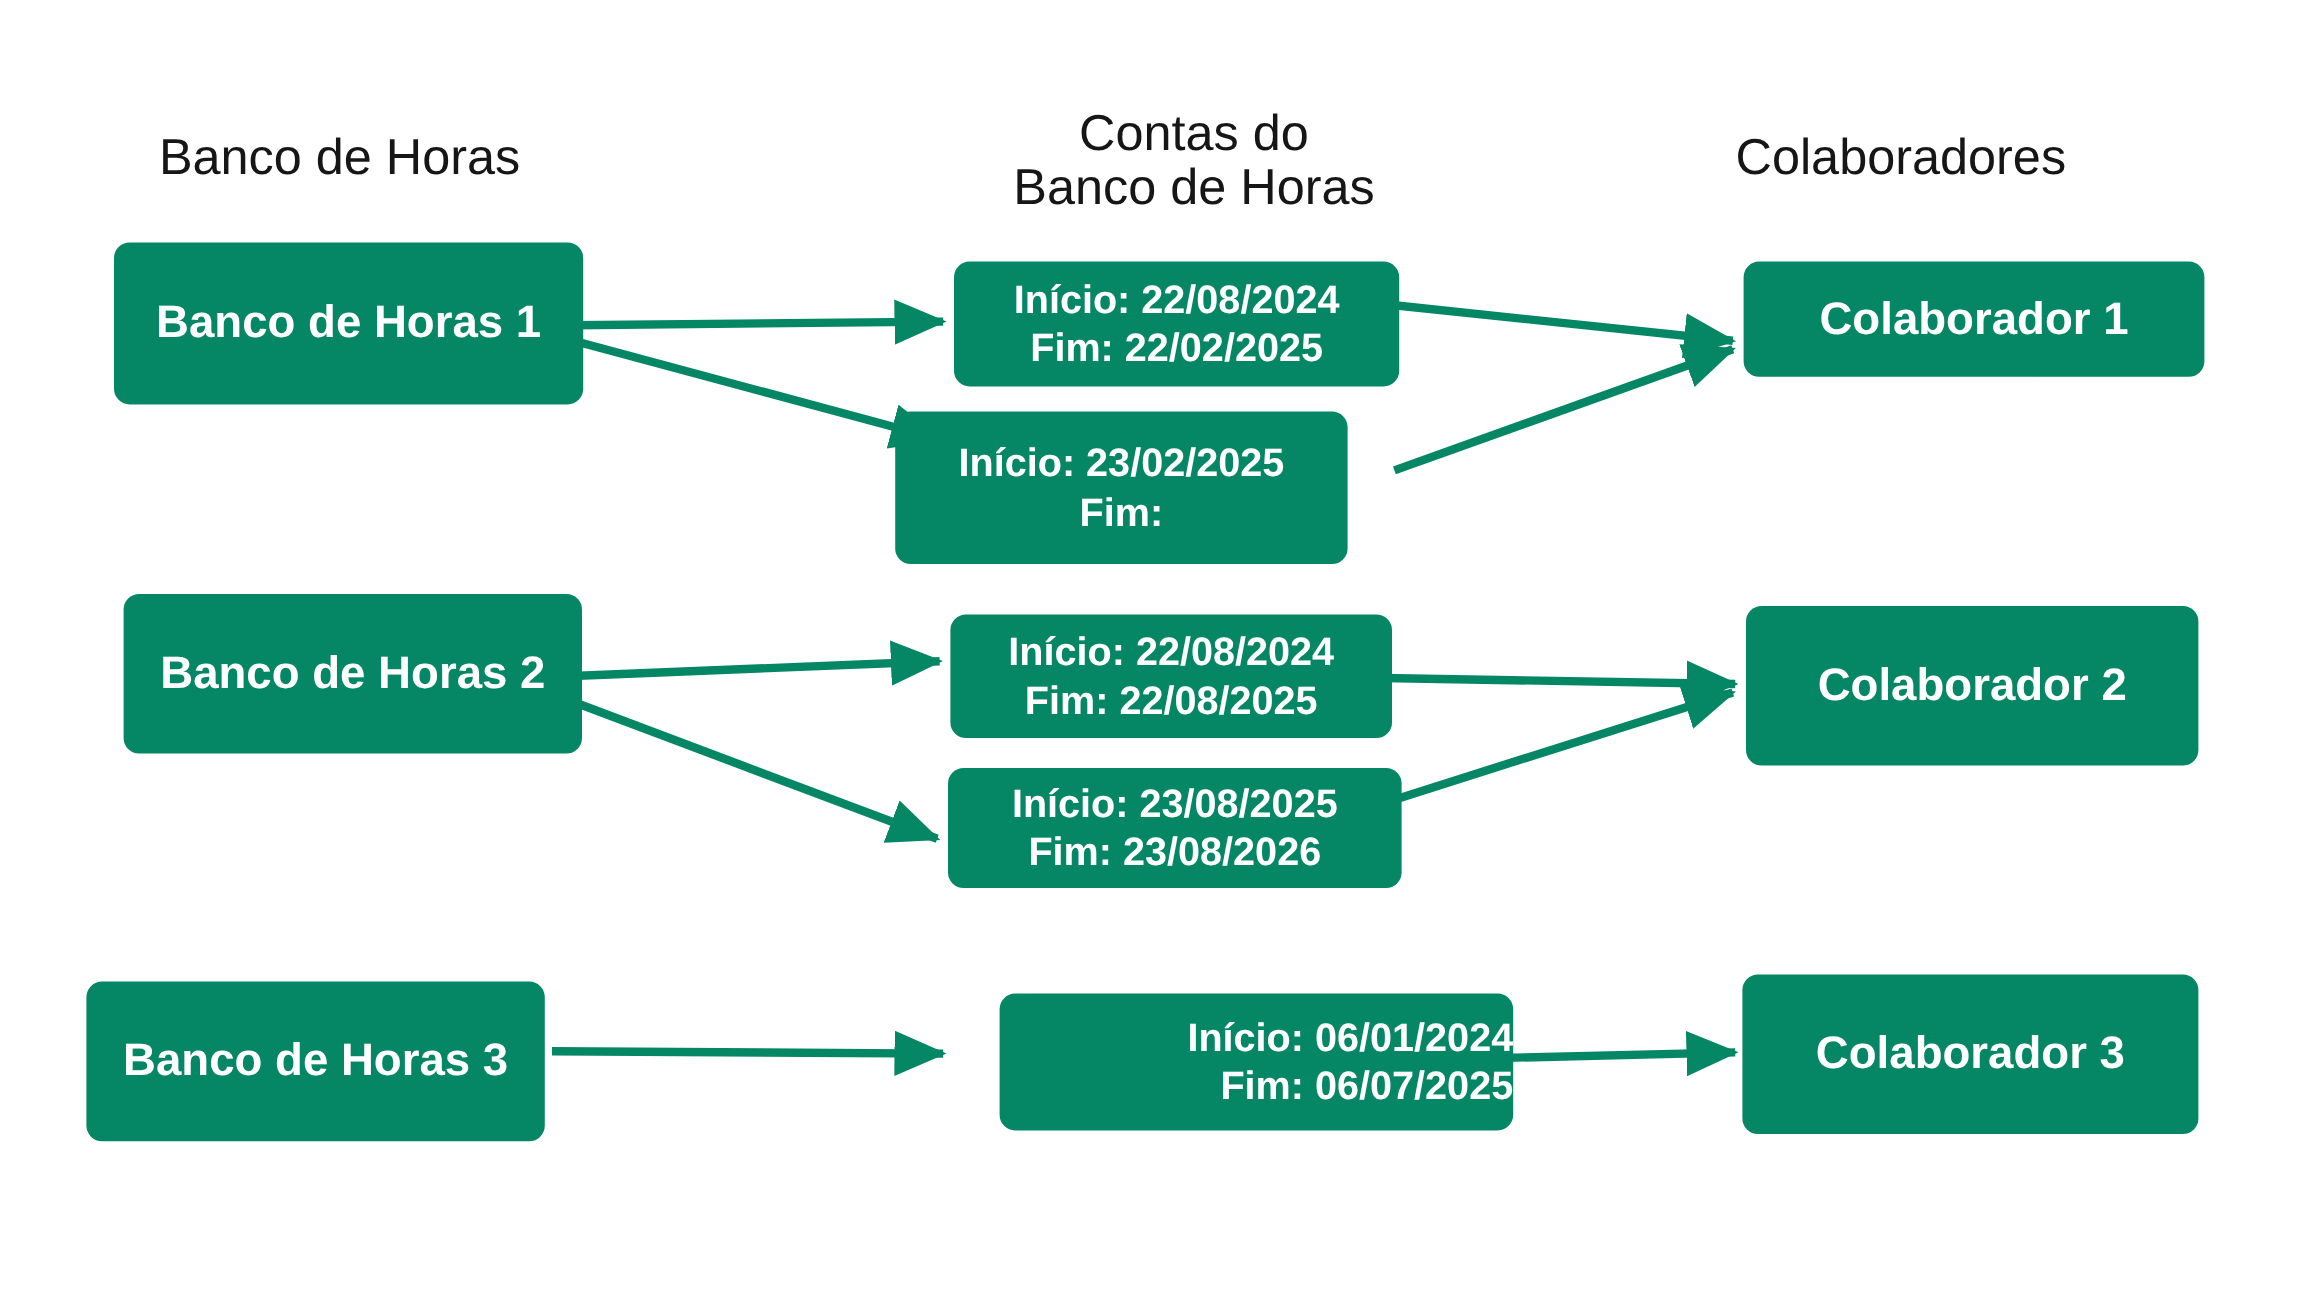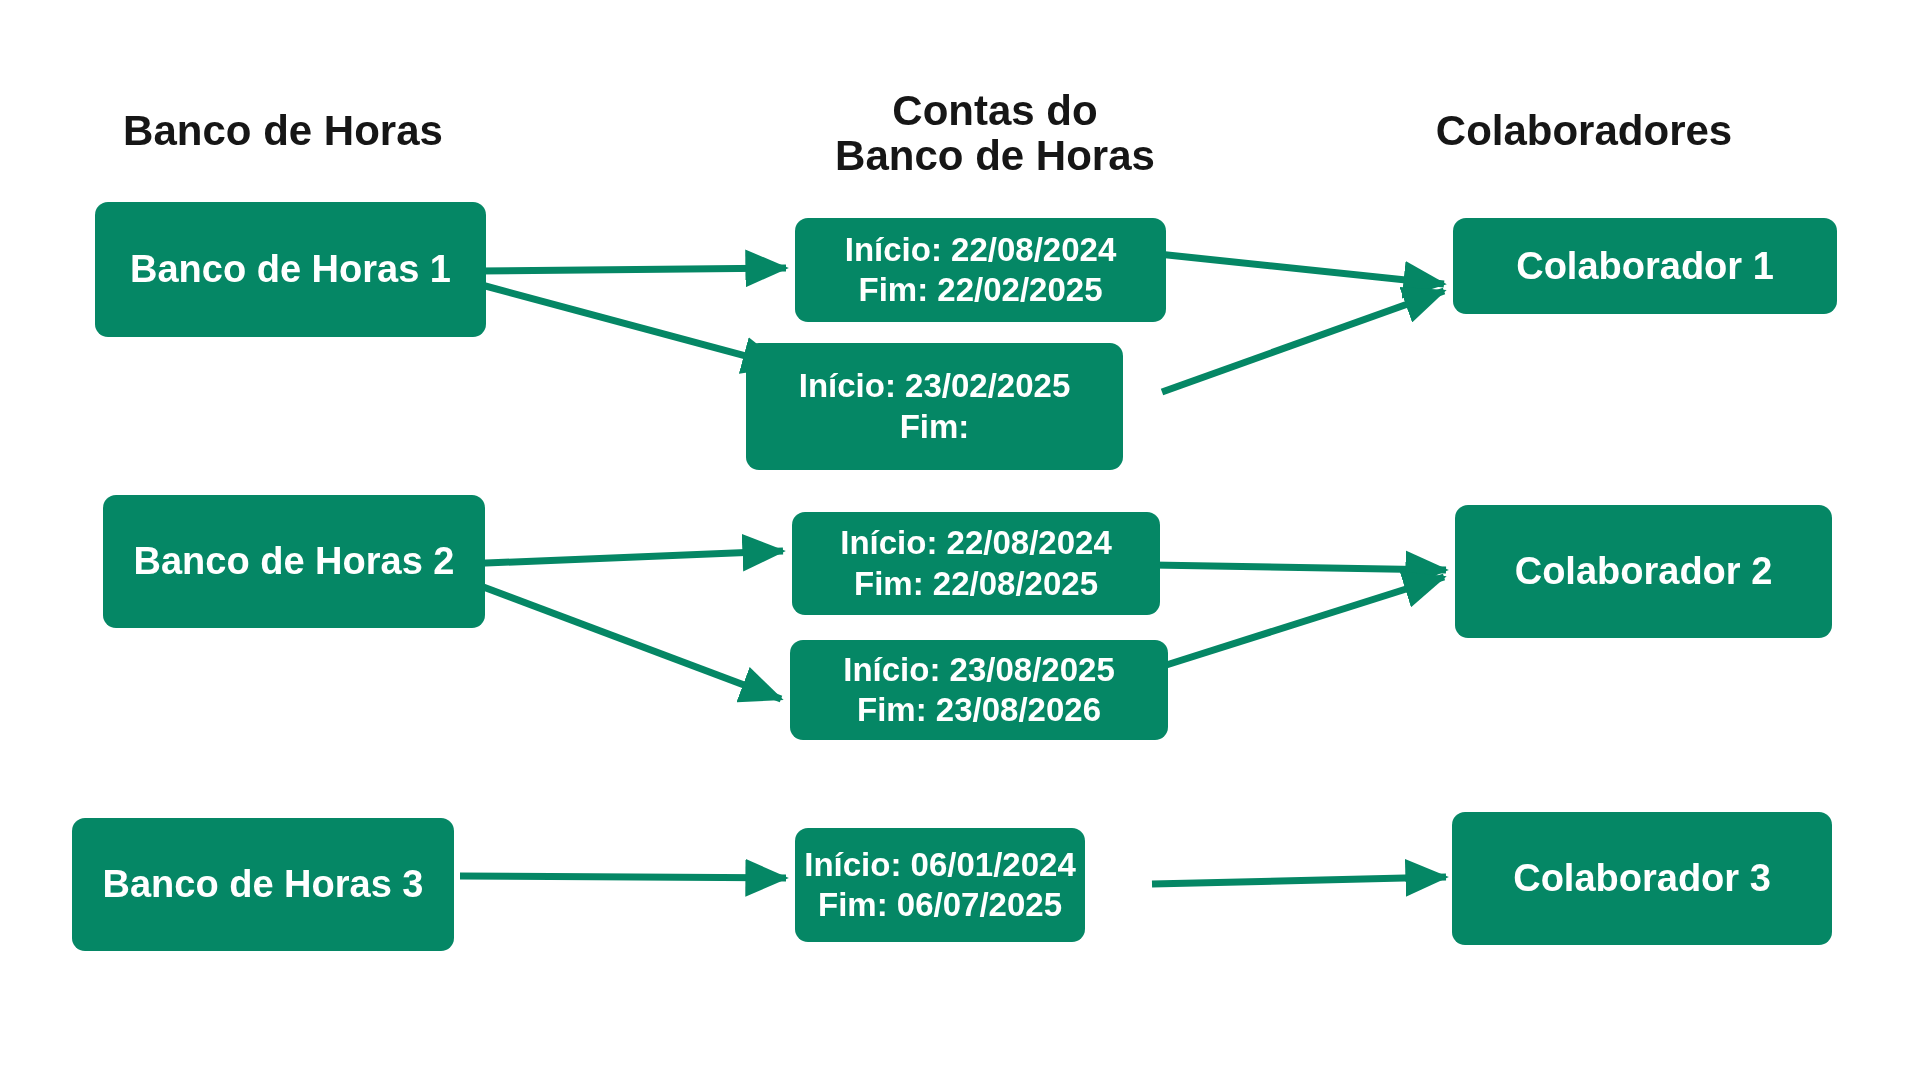--- a/index.html
+++ b/index.html
@@ -12,21 +12,21 @@
     background:#ffffff;
     position:relative;
     overflow:hidden;
     font-family:"Liberation Sans","DejaVu Sans",sans-serif;
   }
   .stage{position:absolute;left:0;top:0;width:1920px;height:1080px;}
   svg.edges{position:absolute;left:0;top:0;width:1920px;height:1080px;}
   .header{
     position:absolute;
     font-size:42px;
-    font-weight:bold;
+    font-weight:normal;
     color:var(--ink);
     text-align:center;
     line-height:1.08;
   }
   .header span{display:block;}
   .box{
     position:absolute;
     background:var(--green);
     border-radius:13px;
     color:#ffffff;
@@ -97,21 +97,21 @@
     <span>Fim:</span>
   </div>
   <div class="box account" style="left:792px;top:512px;width:368px;height:103px;">
     <span>Início: 22/08/2024</span>
     <span>Fim: 22/08/2025</span>
   </div>
   <div class="box account" style="left:790px;top:640px;width:378px;height:100px;">
     <span>Início: 23/08/2025</span>
     <span>Fim: 23/08/2026</span>
   </div>
-  <div class="box account" style="left:795px;top:828px;width:290px;height:114px;">
+  <div class="box account" style="left:833px;top:828px;width:428px;height:114px;align-items:flex-end;">
     <span>Início: 06/01/2024</span>
     <span>Fim: 06/07/2025</span>
   </div>
 
   <div class="box collab" style="left:1453px;top:218px;width:384px;height:96px;">
     <span>Colaborador 1</span>
   </div>
   <div class="box collab" style="left:1455px;top:505px;width:377px;height:133px;">
     <span>Colaborador 2</span>
   </div>

